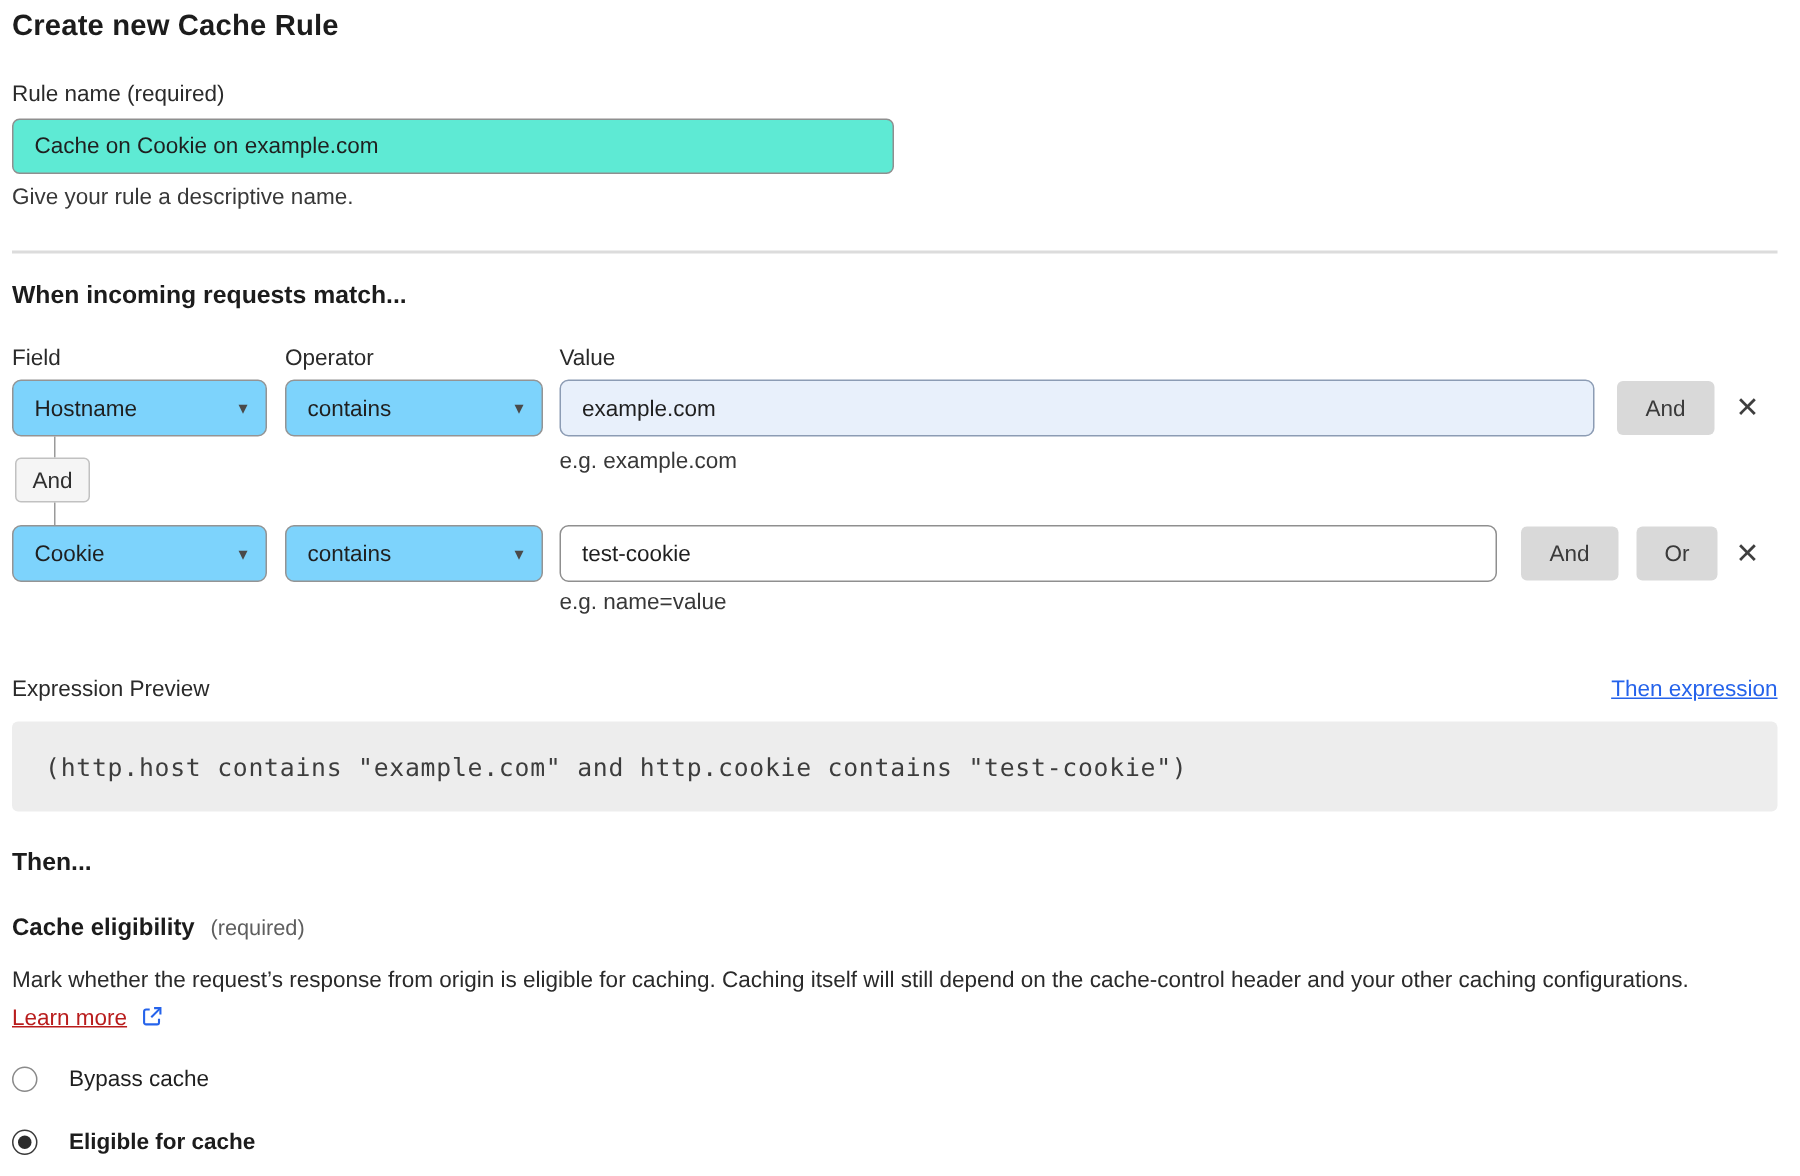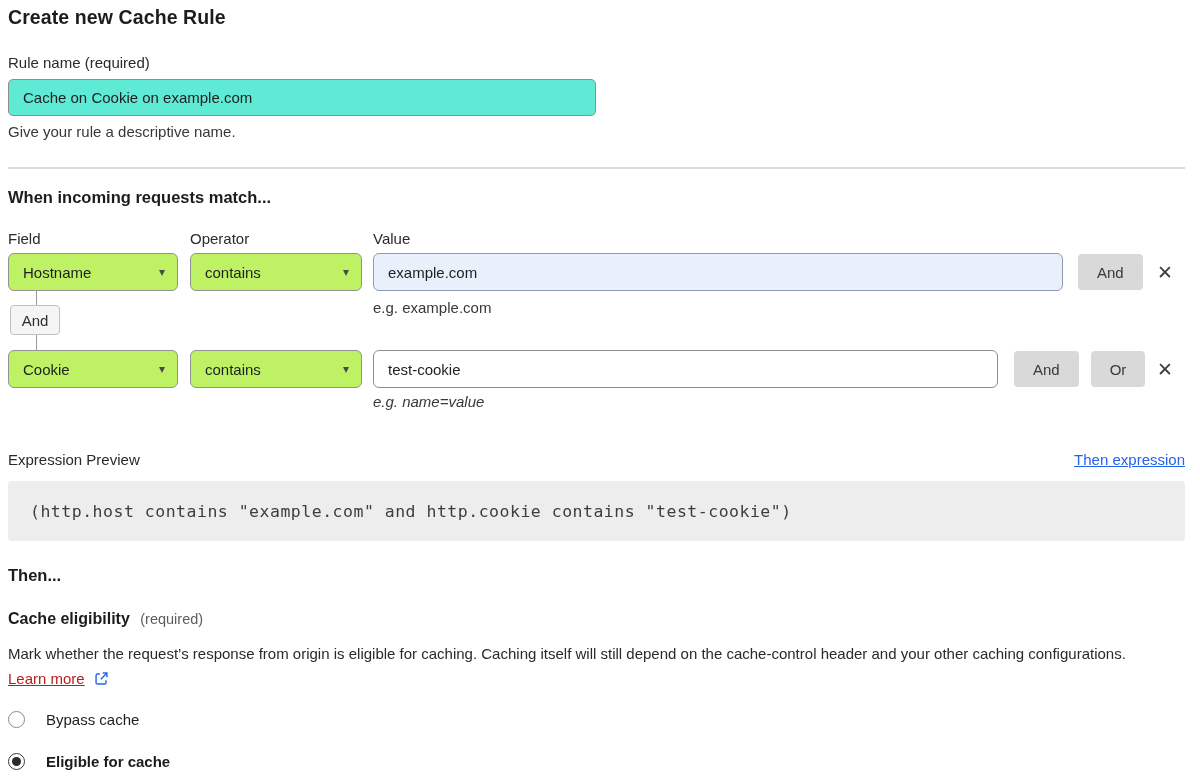--- a/index.html
+++ b/index.html
@@ -39,21 +39,21 @@
 
   .col-labels { display:flex; margin-top:23px; font-size:15px; color:#2a2a2a; }
   .col-labels .c1 { width:182px; }
   .col-labels .c2 { width:183px; }
 
   .match-row { display:flex; margin-top:6px; align-items:center; }
   .select {
     height:38px; border:1px solid #949494; border-radius:6px;
     display:flex; align-items:center; justify-content:space-between;
     padding:0 12px 0 14px; font-size:15px; color:#1f1f1f;
-    background:#bef264; cursor:pointer;
+    background:#7dd3fc; cursor:pointer;
   }
   .select-field { width:170px; margin-right:12px; }
   .select-operator { width:172px; margin-right:11px; }
   .caret { font-size:12px; color:#4a4a4a; line-height:1; }
 
   .value-input {
     height:38px; border:1px solid #8f8f8f; border-radius:6px;
     padding:18px 14px; font-size:15px; color:#1f1f1f;
     font-family:"Liberation Sans", sans-serif; background:#fff; outline:none;
   }
@@ -83,21 +83,21 @@
     position:absolute; left:2px; top:14px;
     width:50px; height:30px;
     background:#f5f5f5; border:1px solid #c1c1c1; border-radius:4px;
     font-size:15px; color:#2f2f2f;
     font-family:"Liberation Sans", sans-serif; cursor:pointer;
   }
   .conn-line { position:absolute; left:28px; width:1px; background:#9a9a9a; }
   .line-top { top:0; height:14px; }
   .line-bottom { top:44px; height:15px; }
 
-  .hint-row { position:relative; height:22px;font-style:italic; }
+  .hint-row { position:relative; height:22px; }
   .hint-row .hint { position:absolute; left:365px; top:5px; font-size:15px; color:#383838; }
 
   .expr-header { display:flex; margin-top:41px; align-items:baseline; }
   .expr-label { font-size:15px; color:#2a2a2a; }
   .expr-edit {
     margin-left:auto; font-size:15px; color:#2563eb;
     text-decoration:underline; cursor:pointer;
   }
   .code-block {
     margin-top:13px; height:60px; width:1177px;

